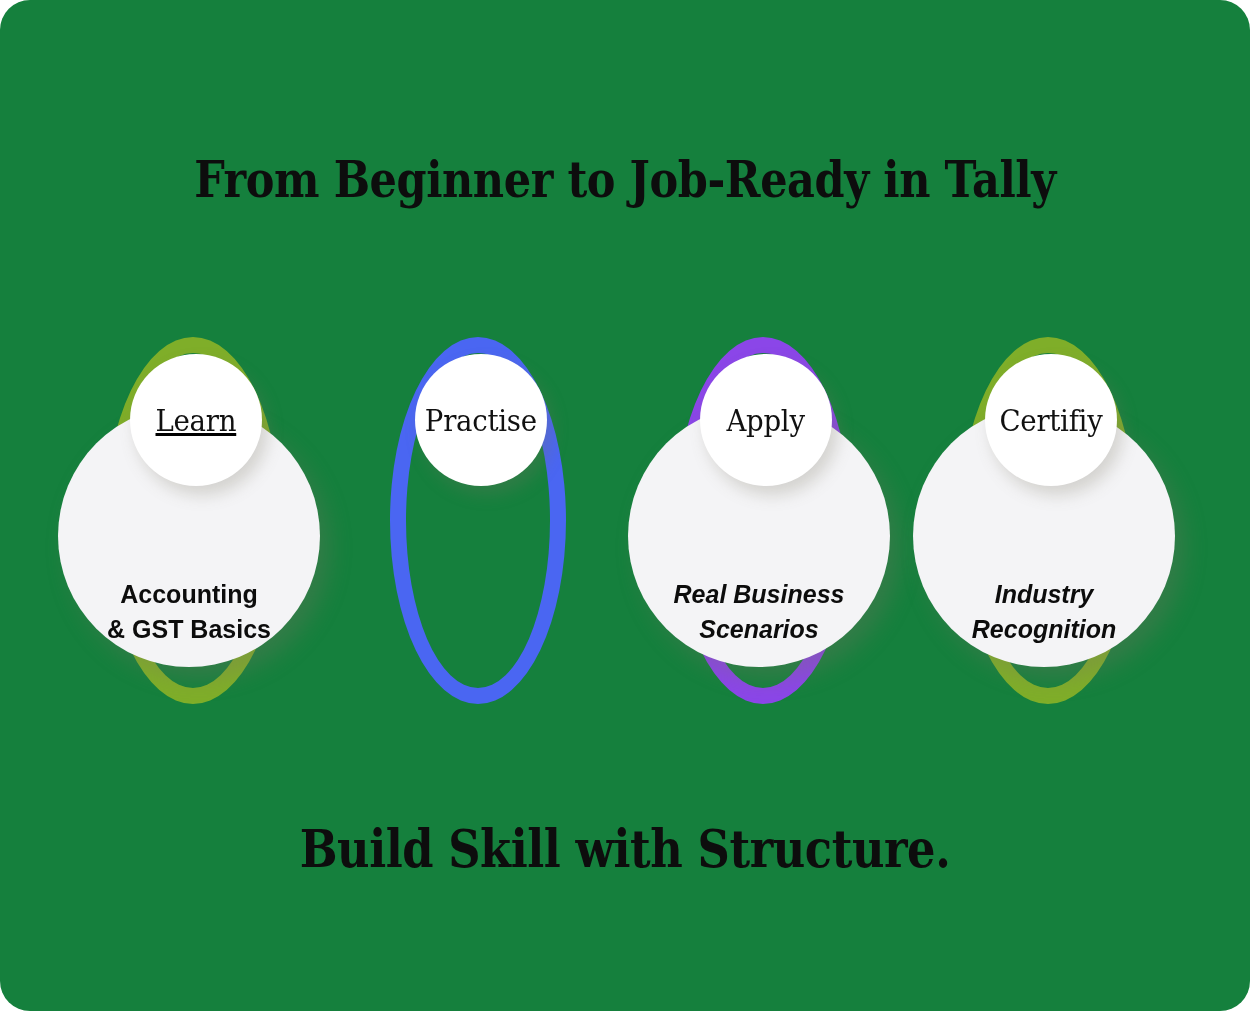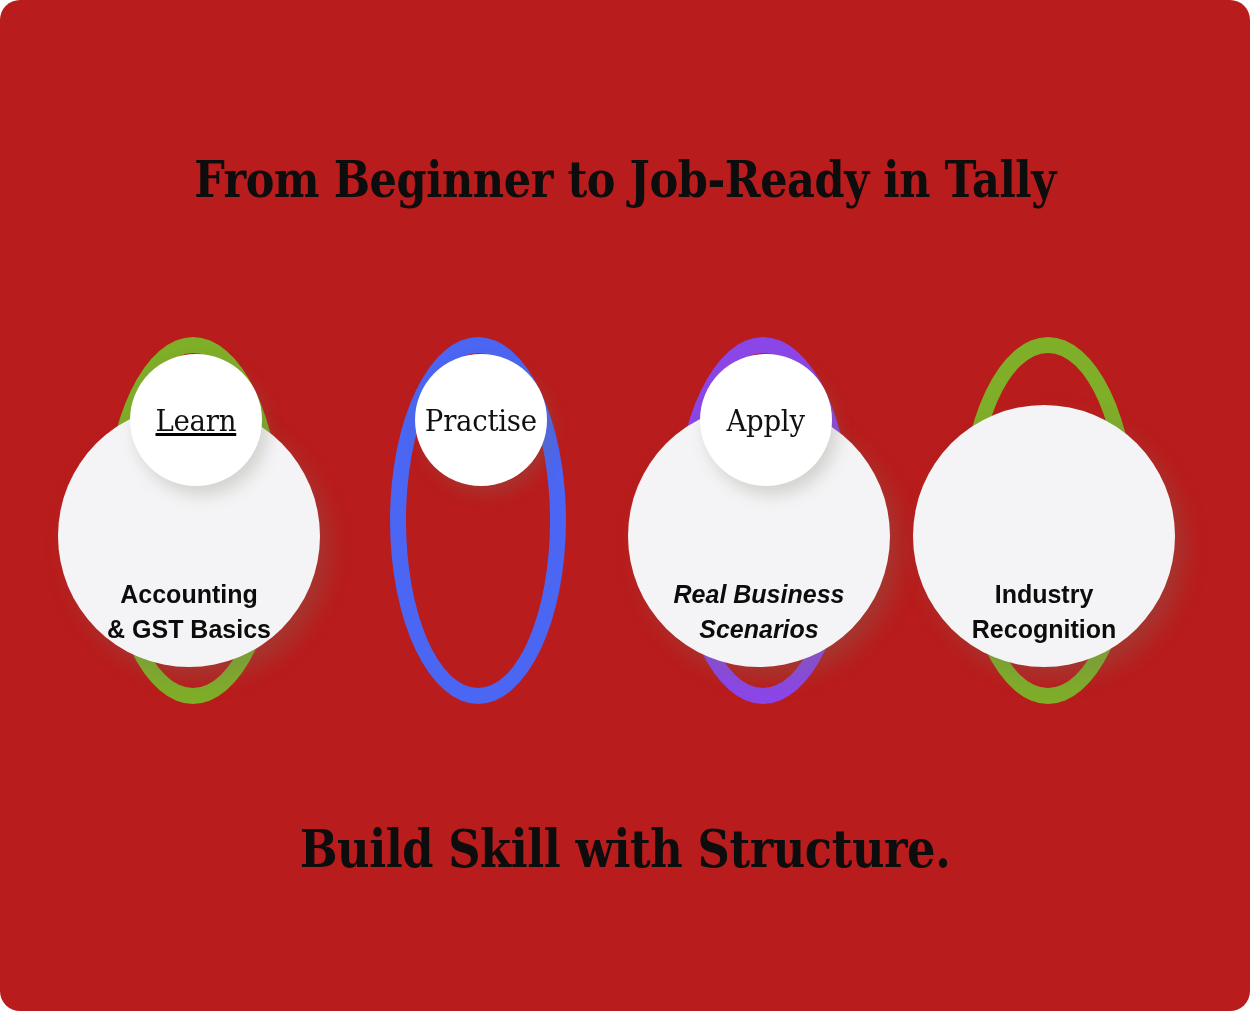--- a/index.html
+++ b/index.html
@@ -142,21 +142,21 @@
     font-weight: bold;
     font-size: 25px;
     line-height: 1.38;
     color: #0c0c0c;
     white-space: pre-line;
   }
 </style>
 </head>
 <body>
 
-<div id="canvas" style="background: #b91c1c; border-radius: 20px;">
+<div id="canvas" style="background: #15803d; border-radius: 30px;">
 
   <div class="headline">From Beginner to Job-Ready in Tally</div>
 
   <div id="steps">
 
     <div class="step s0">
       <div class="ring" style="border-color: rgb(127, 174, 41);"></div>
       <div class="disc" style="background: rgb(244, 244, 246);">
         <div class="disc-label">Accounting
 &amp; GST Basics</div>
@@ -179,23 +179,26 @@
         <div class="disc-label">Real Business
 Scenarios</div>
       </div>
       <div class="badge" style="background: rgb(255, 255, 255);">
         <span class="badge-label">Apply</span>
       </div>
     </div>
 
     <div class="step s3">
       <div class="ring" style="border-color: rgb(127, 174, 41);"></div>
-      <div class="disc" style="background: rgb(244, 244, 246);">
+      <div class="disc" style="background: rgb(244, 244, 246); font-style: italic;">
         <div class="disc-label">Industry
 Recognition</div>
       </div>
+      <div class="badge" style="background: rgb(255, 255, 255);">
+        <span class="badge-label">Certifiy</span>
+      </div>
     </div>
 
   </div>
 
   <div class="footline">Build Skill with Structure.</div>
 
 </div>
 
 </body></html>

